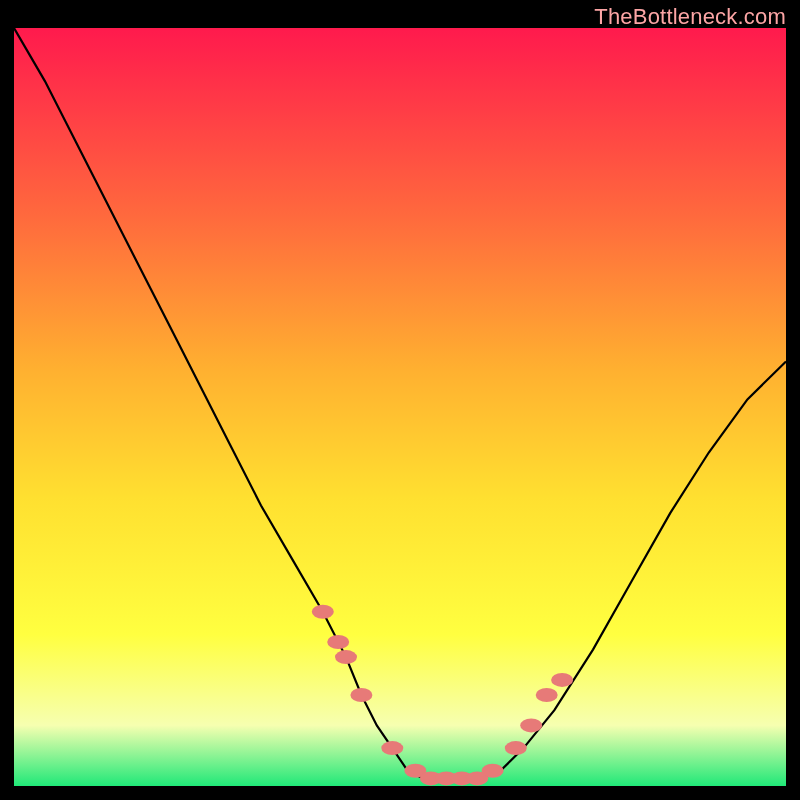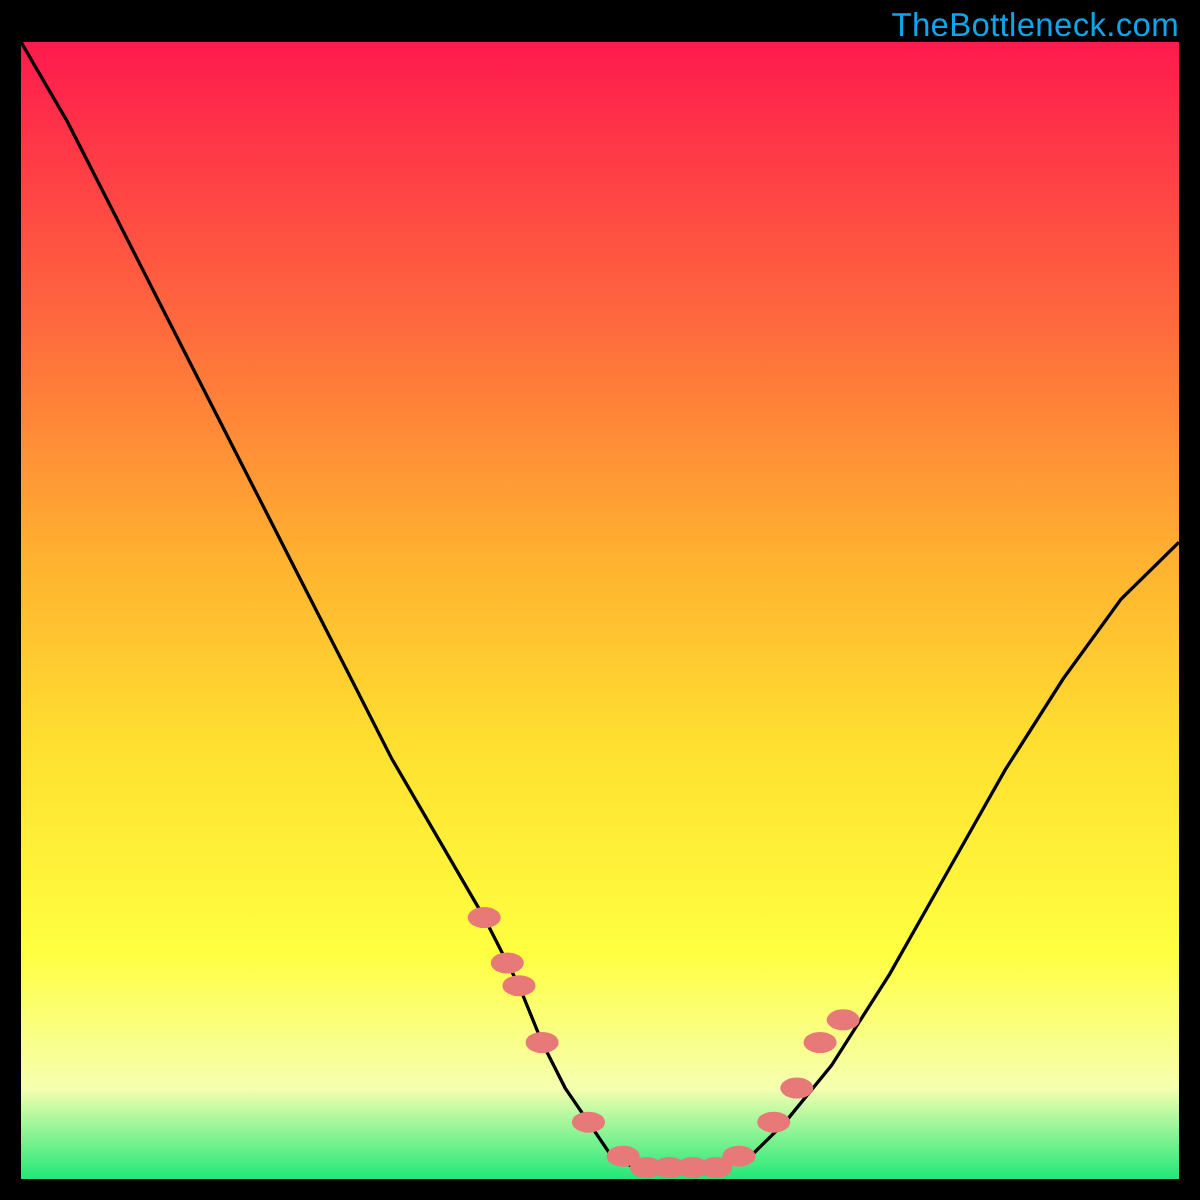--- a/index.html
+++ b/index.html
@@ -23,21 +23,21 @@
     position: absolute;
     left: 0;
     top: 0;
     width: 772px;
     height: 758px;
   }
   .watermark {
     position: absolute;
     top: 4px;
     right: 14px;
-    color: #0ea5e9;
+    color: #fca5a5;
     font-size: 22px;
     font-weight: 500;
     letter-spacing: 0.2px;
     font-family: Arial, Helvetica, sans-serif;
   }
   svg { display: block; }
 </style>
 </head>
 <body>
 

